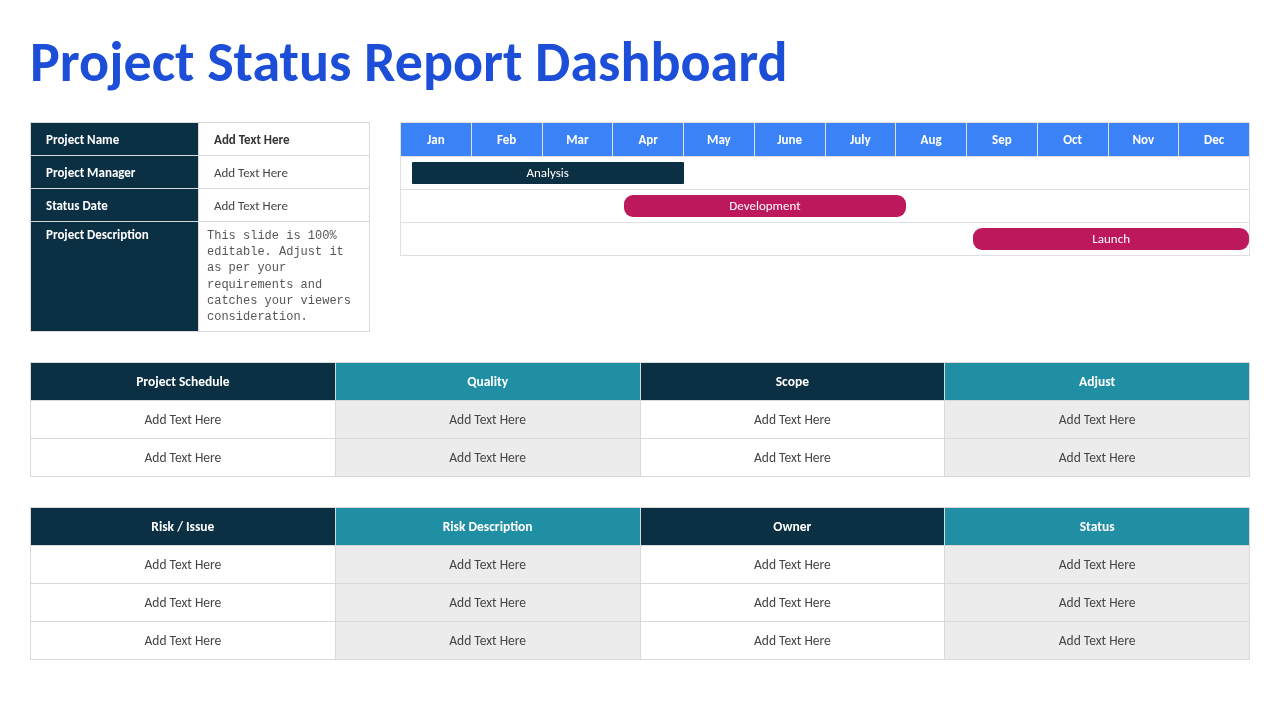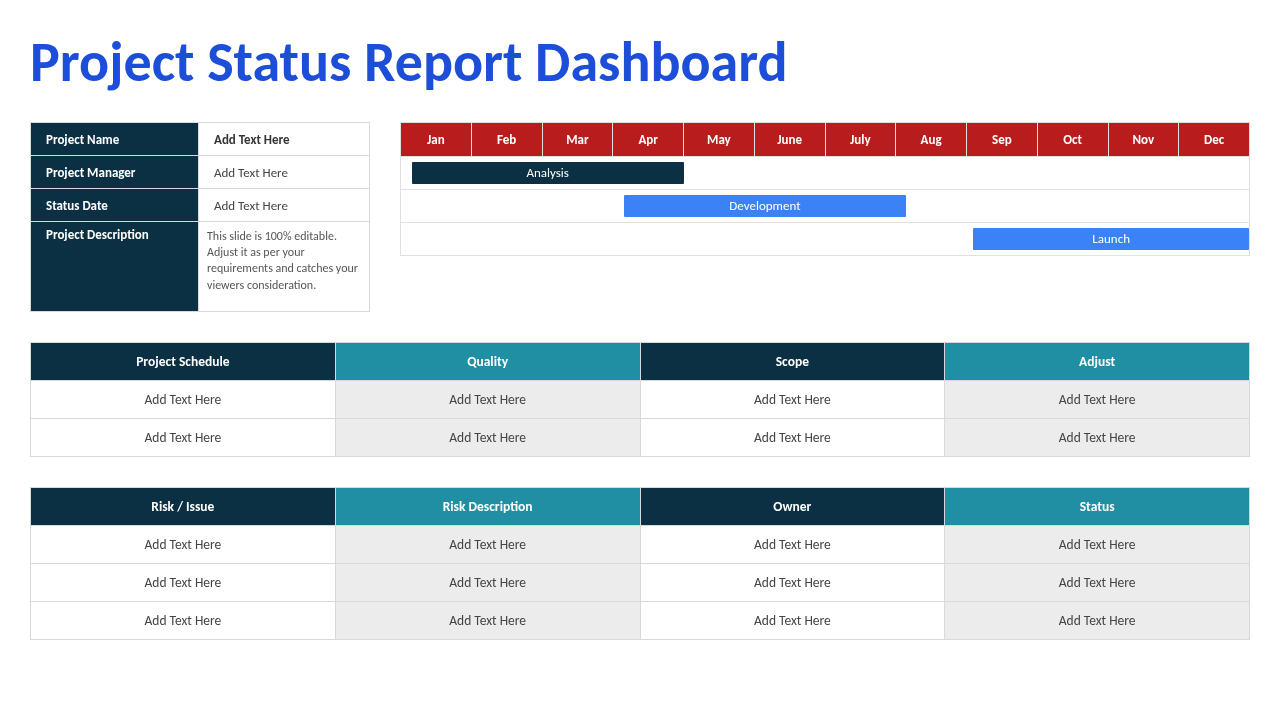--- a/index.html
+++ b/index.html
@@ -49,34 +49,35 @@
   }
   .info .value {
     background: #fff;
     color: #454545;
   }
   .info .desc {
     font-size: 12px;
     line-height: 1.35;
     color: #565656;
     padding: 6px 8px;
+    font-family: Liberation Mono, monospace;
   }
   .info .desc-row td { vertical-align: top; }
 
   
   .gantt {
     flex: 1;
   }
   .gantt table {
     width: 100%;
     border-collapse: collapse;
     table-layout: fixed;
   }
   .gantt th {
-    background: #b91c1c;
+    background: #3b82f6;
     color: #fff;
     font-size: 13px;
     font-weight: 600;
     text-align: center;
     border: 1px solid #e0e0e0;
     height: 34px;
   }
   .gantt td {
     border: 1px solid #e0e0e0;
     background: #fff;
@@ -90,21 +91,21 @@
     transform: translateY(-50%);
     height: 22px;
     line-height: 22px;
     color: #fff;
     font-size: 13px;
     text-align: center;
     border-radius: 1px;
     white-space: nowrap;
   }
   .bar-dark { background: #0b2f43; }
-  .bar-teal { background: #3b82f6; }
+  .bar-teal { background: #be185d; border-radius: 9px; }
 
   
   .wide {
     width: 100%;
     border-collapse: collapse;
     margin-top: 30px;
     table-layout: fixed;
   }
   .wide th, .wide td {
     border: 1px solid #d9d9d9;

